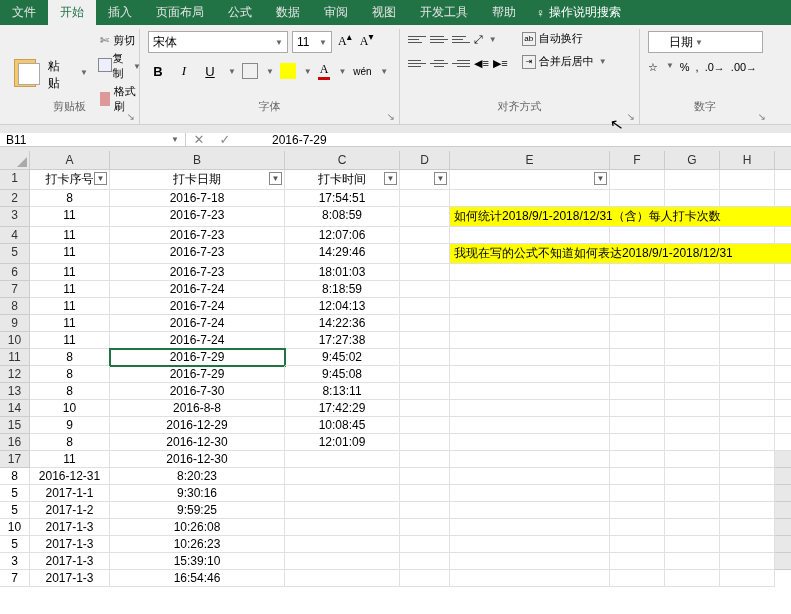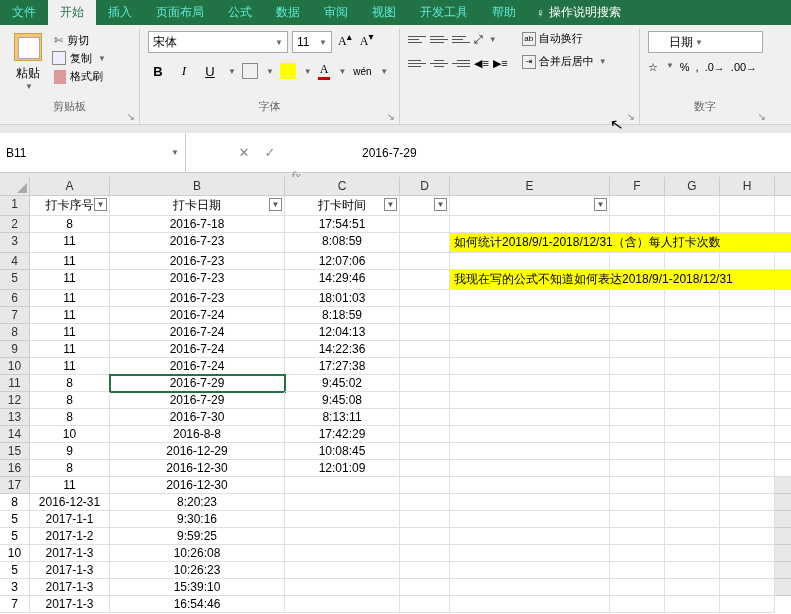--- a/index.html
+++ b/index.html
@@ -1,34 +1,34 @@
 <!DOCTYPE html>
 <html><head>
 <meta charset="utf-8">
 <style>
 * { box-sizing: border-box; margin: 0; padding: 0; }
 body { font-family: "Microsoft YaHei", Arial, sans-serif; font-size: 12px; background: #fff; width: 791px; height: 614px; overflow: hidden; position: relative; }
 
 
 .menu-bar { background: #217346; height: 25px; display: flex; align-items: stretch; }
-.menu-item { color: #5eead4; padding: 4px 12px; font-size: 12px; display: flex; align-items: center; cursor: pointer; }
+.menu-item { color: #e5e5e5; padding: 4px 12px; font-size: 12px; display: flex; align-items: center; cursor: pointer; }
 .menu-item.active { background: #f0f0f0; color: #217346; }
 .search-hint { display: flex; align-items: center; margin-left: 8px; }
 .search-hint .bulb { color: #fff; margin-right: 4px; }
 .search-hint .txt { color: #fff; }
 
 
 .ribbon { background: #f0f0f0; border-bottom: 1px solid #d0d0d0; height: 100px; display: flex; padding-top: 4px; }
 .ribbon-group { border-right: 1px solid #d0d0d0; padding: 2px 8px; display: flex; flex-direction: column; position: relative; }
 .group-label { position: absolute; bottom: 10px; left: 0; right: 0; text-align: center; font-size: 11px; color: #666; }
 .group-corner { position: absolute; bottom: 2px; right: 4px; font-size: 10px; color: #888; }
 
 
 .clipboard-big { display: flex; }
-.paste-btn { display: flex; flex-direction: column; align-items: center; padding: 2px 6px; }
+.paste-btn { display: flex; flex-direction: row; align-items: center; padding: 2px 6px; gap: 12px; }
 .paste-icon { width: 28px; height: 28px; background: #f5c86f; border: 1px solid #c9a050; position: relative; }
 .paste-icon::before { content: ""; position: absolute; top: 3px; left: 3px; width: 20px; height: 20px; background: #fff; border: 1px solid #aaa; }
 .clip-side { display: flex; flex-direction: column; gap: 3px; margin-left: 6px; padding-top: 2px; }
 .clip-item { display: flex; align-items: center; gap: 4px; font-size: 11px; }
 .scissors { color: #555; }
 .copy-icon { width: 12px; height: 12px; border: 1px solid #888; background: #fff; display: inline-block; position: relative; }
 .copy-icon::after { content: ""; position: absolute; left: -3px; top: -3px; width: 12px; height: 12px; border: 1px solid #888; background: #eef; }
 .brush-icon { width: 12px; height: 14px; background: #d99; display: inline-block; }
 
 
@@ -59,21 +59,21 @@
 .merge-text { font-size: 11px; display: flex; align-items: center; gap: 3px; margin-top: 8px; }
 .ab-ic { width: 14px; height: 14px; border: 1px solid #888; font-size: 8px; text-align: center; line-height: 12px; }
 
 
 .number-group .row1 { width: 120px; }
 .num-fmt { width: 115px; height: 22px; border: 1px solid #aaa; background: #fff; padding: 2px 20px; display: flex; align-items: center; justify-content: flex-start; }
 .number-group .row2 { display: flex; gap: 6px; margin-top: 8px; }
 .num-btn { font-size: 11px; }
 
 
-.formula-row { height: 40px; border-bottom: 1px solid #ccc; display: flex; align-items: center; background: #fff; gap: 45px; }
+.formula-row { height: 14px; border-bottom: 1px solid #ccc; display: flex; align-items: center; background: #fff; }
 .name-box { width: 186px; border-right: 1px solid #ccc; padding: 0 6px; display: flex; align-items: center; justify-content: space-between; height: 100%; }
 .fx-area { display: flex; align-items: center; height: 100%; }
 .fx-btn { width: 26px; text-align: center; color: #888; font-size: 13px; }
 .fx-btn.fx { font-style: italic; font-family: serif; margin-top: 46px; }
 .formula-input { padding: 0 8px; flex: 1; }
 
 
 .spacer { height: 8px; background: #e8e8e8; }
 
 
@@ -220,20 +220,21 @@
             <span class="ab-ic">ab</span>
             <span>自动换行</span>
           </div>
         <div class="merge-text">
             <span class="ab-ic">⇥</span>
             <span>合并后居中</span>
             <span class="dd">▼</span>
           </div>
       </div>
     </div>
+    <div class="group-label">对齐方式</div>
     <div class="group-corner">↘</div>
   </div>
 
   <div class="ribbon-group number-group" style="width:130px;border-right:none">
     <div class="row1">
       <div class="num-fmt">
           <span>日期</span>
           <span class="dd">▼</span>
         </div>
     </div>

